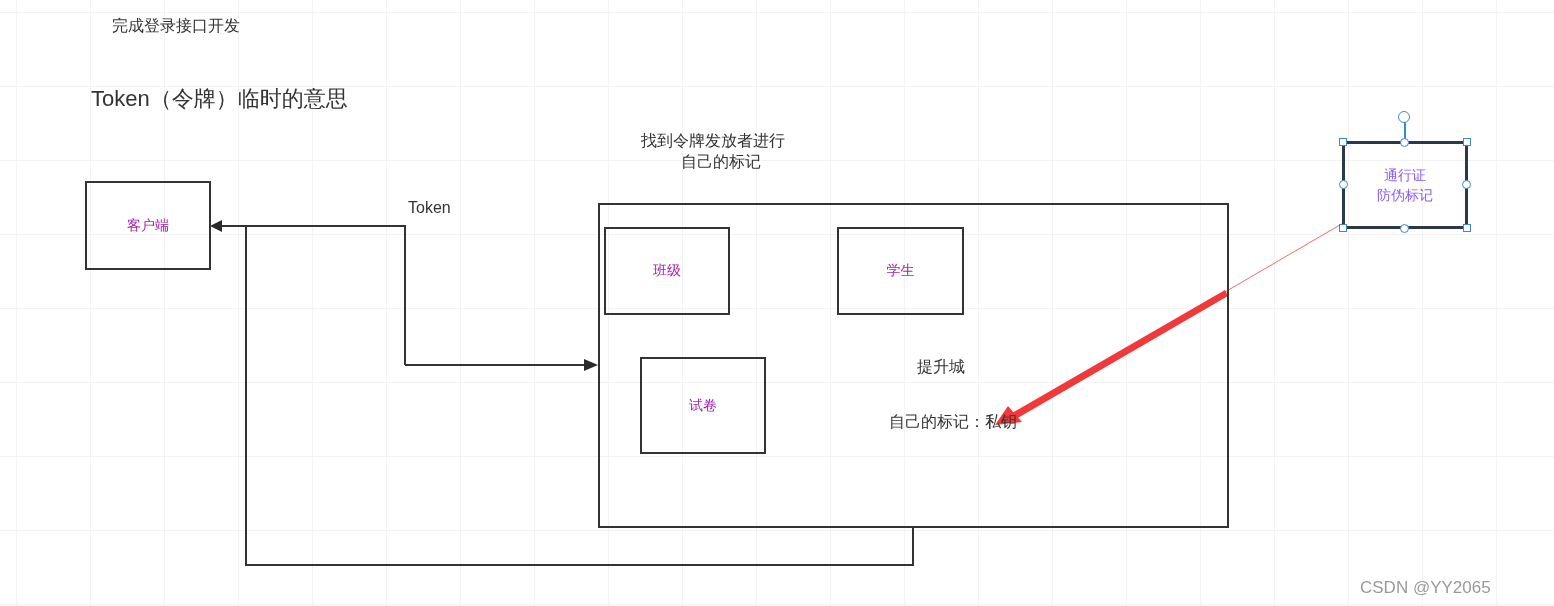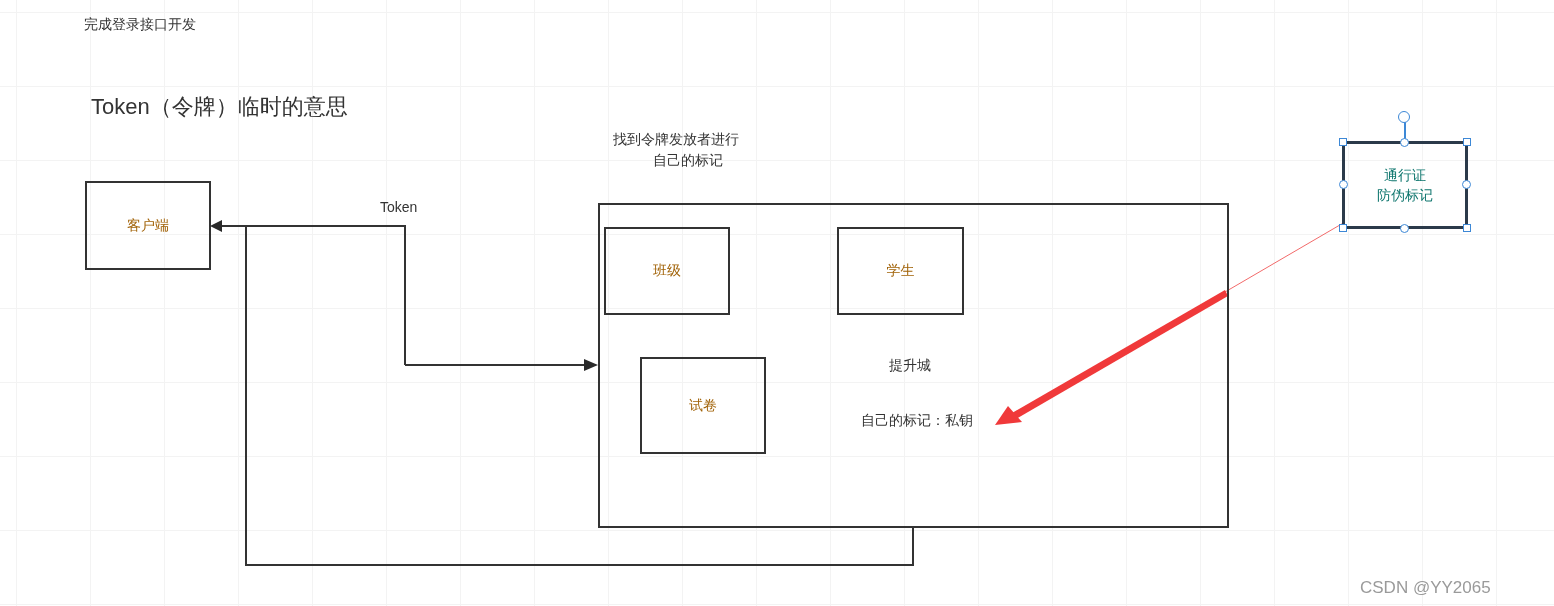--- a/index.html
+++ b/index.html
@@ -8,32 +8,32 @@
       background-color: #ffffff;
       background-image:
         linear-gradient(to right, #f3f3f3 1px, transparent 1px),
         linear-gradient(to bottom, #f3f3f3 1px, transparent 1px);
       background-size: 74px 74px;
       background-position: 16px 12px;
       font-family: "Liberation Sans", "DejaVu Sans", sans-serif;
       color: #333;
     }
     .txt { position: absolute; white-space: nowrap; color: #333; }
-    .note { font-size: 14px; }
-    .title { font-size: 22px; margin-top: 8px; }
+    .note { font-size: 16px; margin-left: 28px; }
+    .title { font-size: 22px; }
     .box {
       position: absolute; border: 2px solid #333; box-sizing: border-box;
       display: flex; align-items: center; justify-content: center;
-      font-size: 14px; color: #a16207; background: transparent; text-align: center;
+      font-size: 14px; color: #a21caf; background: transparent; text-align: center;
     }
     svg.lines { position: absolute; left: 0; top: 0; }
     .sel-box {
       position: absolute; border: 3px solid #2b3a4a; box-sizing: border-box;
       display: flex; align-items: center; justify-content: center; text-align: center;
-      font-size: 14px; line-height: 20px; color: #0f766e;
+      font-size: 14px; line-height: 20px; color: #8b5cf6;
     }
     .handle-sq {
       position: absolute; width: 8px; height: 8px; background: #fff;
       border: 1px solid #3d88d6; box-sizing: border-box;
     }
     .handle-ci {
       position: absolute; width: 9px; height: 9px; background: #fff;
       border: 1px solid #3d88d6; border-radius: 50%; box-sizing: border-box;
     }
     .rotate-h {

